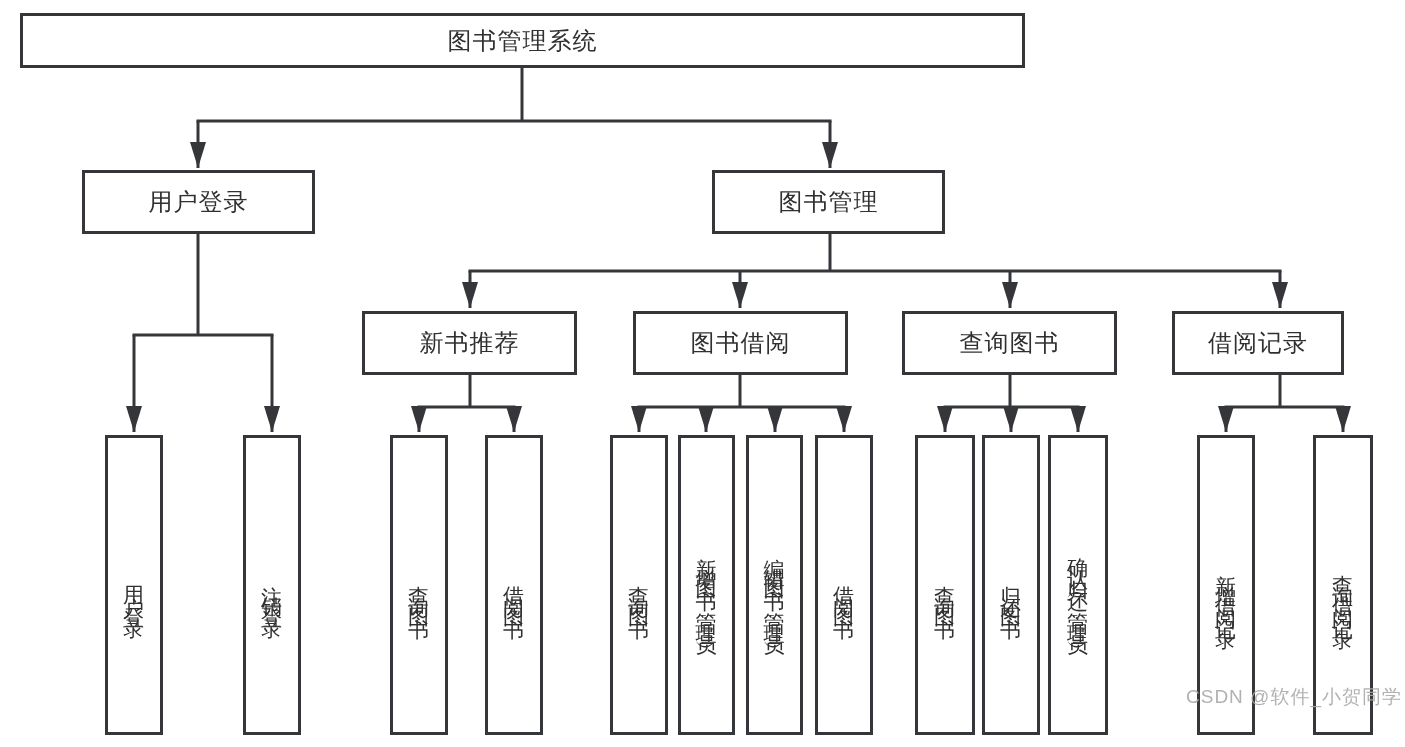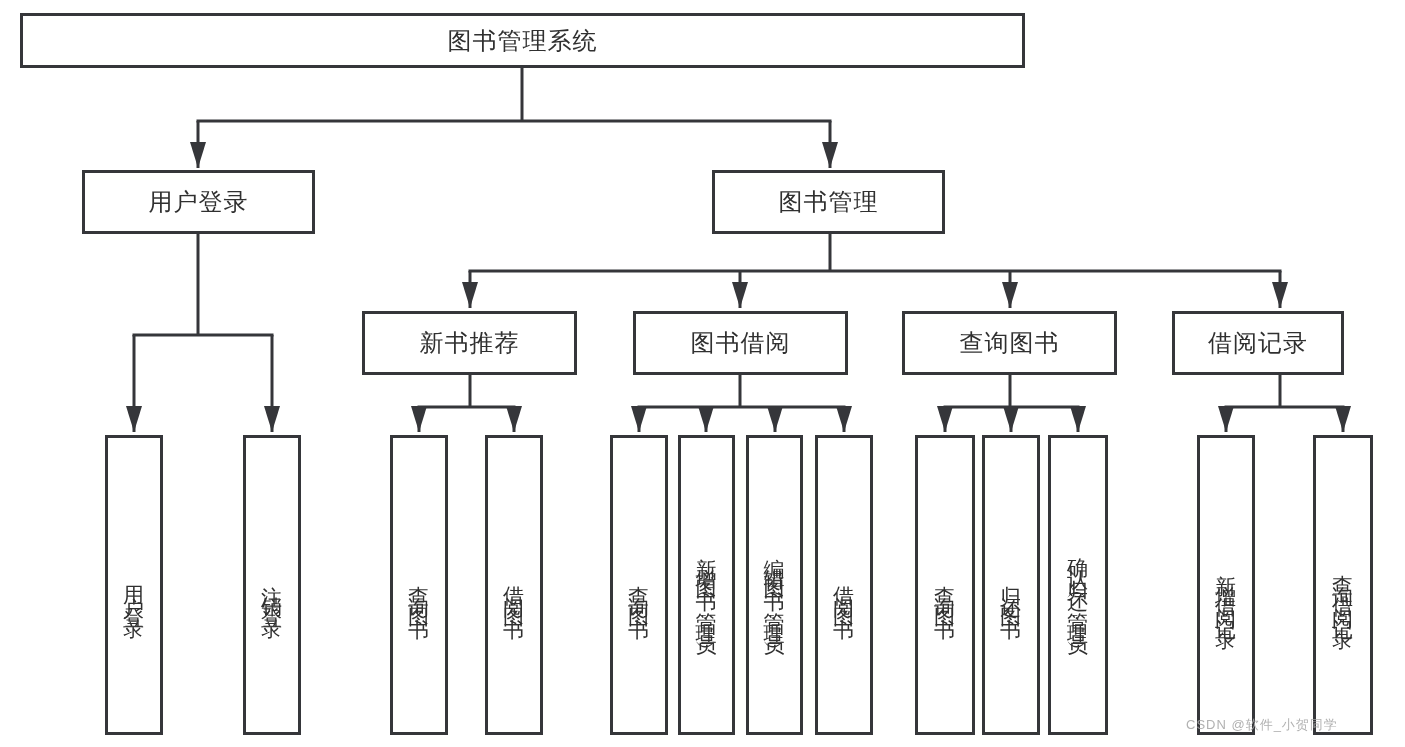--- a/index.html
+++ b/index.html
@@ -14,22 +14,22 @@
   }
   .hlabel{
     font-size:24px;letter-spacing:1px;color:#303030;white-space:nowrap;
   }
   .vlabel{
     writing-mode:vertical-rl;text-orientation:upright;
     font-size:21px;letter-spacing:11px;margin-bottom:-11px;color:#303030;
     line-height:1;white-space:nowrap;
   }
   .watermark{
-    position:absolute;left:1186px;top:716px;z-index:3;
-    font-size:13px;letter-spacing:1px;color:#a9a9a9;opacity:.9;white-space:nowrap;
+    position:absolute;left:1186px;top:684px;z-index:3;
+    font-size:19px;letter-spacing:1px;color:#a9a9a9;opacity:.9;white-space:nowrap;
   }
 </style>
 </head>
 <body>
 
 <div id="canvas">
 
   <svg id="wires" viewBox="0 0 1405 747" xmlns="http://www.w3.org/2000/svg">
     <defs>
       <marker id="arw" markerUnits="userSpaceOnUse" markerWidth="30" markerHeight="20" refX="27" refY="9" orient="auto">

